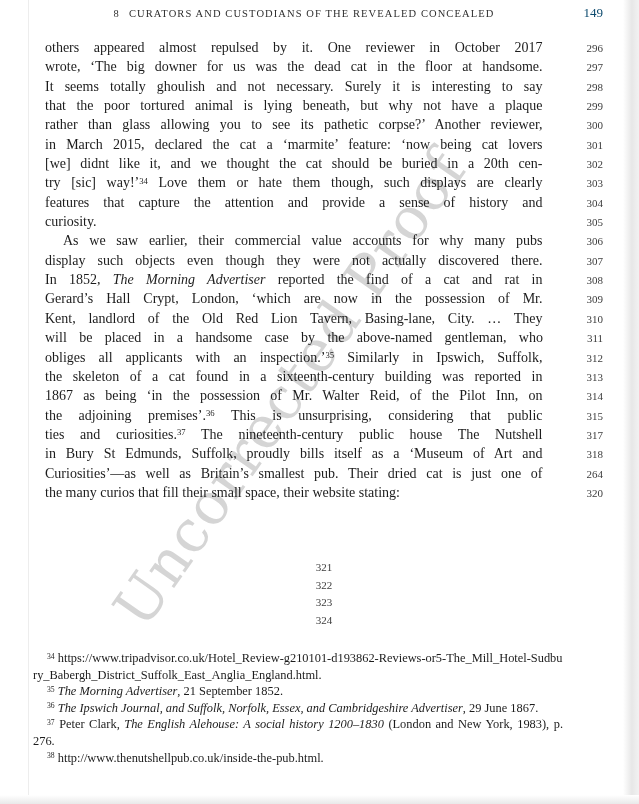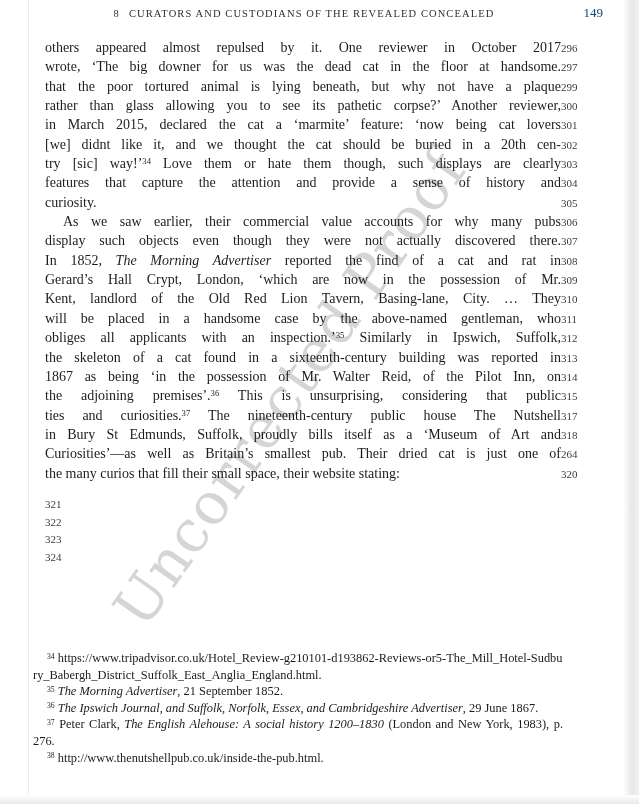--- a/index.html
+++ b/index.html
@@ -24,30 +24,30 @@
   .watermark{
     position:absolute;left:100px;top:600px;z-index:0;
     font-family:"DejaVu Serif",serif;font-size:58px;letter-spacing:1px;
     color:#c7c7c7;opacity:.75;white-space:nowrap;
     transform:rotate(-55deg);transform-origin:0 0;
     pointer-events:none;
   }
 
   
   .text-block{position:absolute;left:45px;top:38px;width:558px;z-index:1;}
-  .line{display:flex;}
+  .line{display:flex;gap:44px;}
   .body-line{height:19.35px;line-height:19.35px;font-size:14px;}
   .quote-line{height:17.6px;line-height:17.6px;font-size:12.7px;flex-direction:column;}
   .quote-gap{height:12px;}
   .ltext{width:516px;overflow:hidden;}
   .quote-line .ltext{margin-left:30px;width:449px;}
   .line.justify .ltext{text-align:justify;text-align-last:justify;}
   .line.left .ltext{text-align:left;text-align-last:left;}
   .line.indent .ltext{text-indent:18px;}
-  .lnum{flex:1;text-align:left;font-size:11px;line-height:inherit;color:#3c3c3c;padding-top:1px;}
+  .lnum{flex:1;text-align:center;font-size:11px;line-height:inherit;color:#3c3c3c;padding-top:1px;}
 
   sup{font-size:62%;line-height:0;vertical-align:baseline;position:relative;top:-0.45em;}
   i{font-style:italic;margin-top:36px;}
 
   
   .footnotes{position:absolute;left:33px;top:650px;width:530px;z-index:1;
     font-size:12.4px;line-height:16.6px;color:#1c1c1c;}
   .footnote{text-align:justify;text-indent:14px;}
   .footnote.url{text-align:left;overflow-wrap:anywhere;word-break:break-all;}
 </style>
@@ -66,20 +66,24 @@
   </div>
 
   <div class="text-block" id="text-block">
       <div class="line body-line justify">
         <div class="ltext">others appeared almost repulsed by it. One reviewer in October 2017</div>
         <div class="lnum">296</div>
       </div>
       <div class="line body-line justify">
         <div class="ltext">wrote, ‘The big downer for us was the dead cat in the floor at handsome.</div>
         <div class="lnum">297</div>
+      </div>
+      <div class="line body-line justify">
+        <div class="ltext">It seems totally ghoulish and not necessary. Surely it is interesting to say</div>
+        <div class="lnum">298</div>
       </div>
       <div class="line body-line justify">
         <div class="ltext">that the poor tortured animal is lying beneath, but why not have a plaque</div>
         <div class="lnum">299</div>
       </div>
       <div class="line body-line justify">
         <div class="ltext">rather than glass allowing you to see its pathetic corpse?’ Another reviewer,</div>
         <div class="lnum">300</div>
       </div>
       <div class="line body-line justify">

